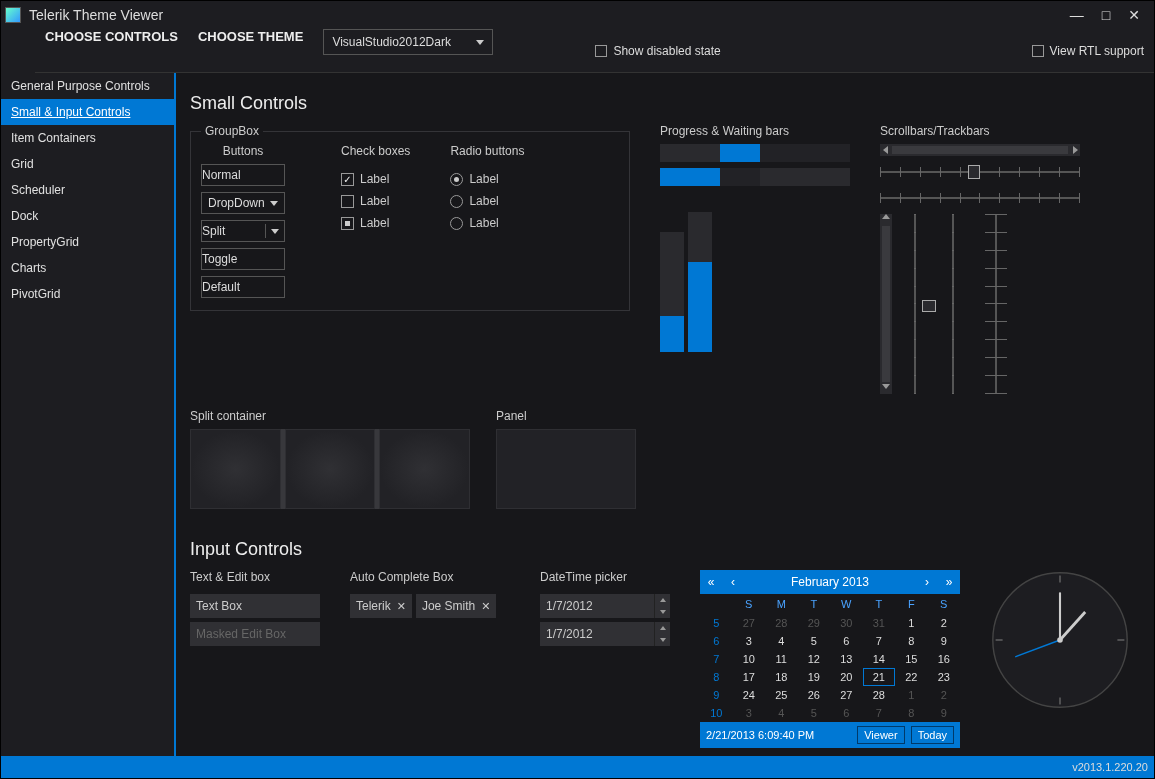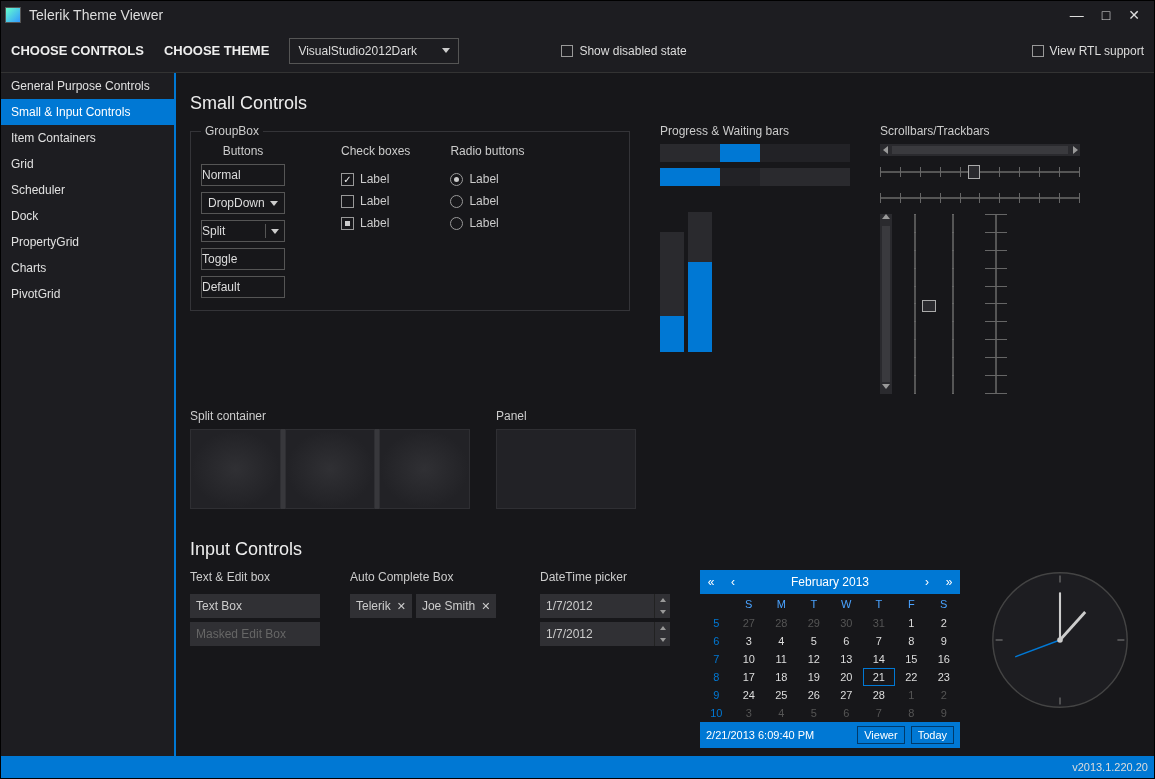--- a/index.html
+++ b/index.html
@@ -5,31 +5,31 @@
 * { box-sizing: border-box; margin: 0; padding: 0; }
 body { font-family: "Segoe UI", Arial, sans-serif; font-size: 12px; background: #1f1f24; color: #ccc; width: 1155px; height: 779px; overflow: hidden; }
 .window { width: 1155px; height: 779px; background: #1d1d21; border: 1px solid #000; display: flex; flex-direction: column; }
 
 .titlebar { height: 28px; background: #1d1d21; display: flex; align-items: center; padding: 0 4px; color: #ccc; }
 .titlebar .appicon { width: 16px; height: 16px; background: linear-gradient(135deg,#6fc,#39f); margin-right: 8px; border: 1px solid #555; }
 .titlebar .title { flex: 1; font-size: 14px; color: #ddd; }
 .titlebar .winbtns { display: flex; gap: 18px; padding-right: 10px; }
 .titlebar .winbtn { color: #ddd; font-size: 14px; cursor: default; }
 
-.toolbar { height: 44px; background: #1d1d21; display: flex; align-items: center; padding: 0 10px; gap: 20px; border-bottom: 1px solid #333; }
+.toolbar { height: 44px; background: #1d1d21; display: flex; padding: 0 10px; gap: 20px; border-bottom: 1px solid #333; margin-left: 34px; }
 .toolbar .lbl { font-weight: 600; font-size: 13px; color: #eee; }
 .dropdown { border: 1px solid #555; height: 26px; line-height: 24px; padding: 0 8px; color: #ddd; min-width: 170px; display: flex; align-items: center; justify-content: space-between; }
 .dropdown .caret { border-left: 4px solid transparent; border-right: 4px solid transparent; border-top: 5px solid #ccc; }
 .checkbox { display: flex; align-items: center; gap: 6px; color: #ddd; padding-left: 12px; }
 .checkbox .box { width: 12px; height: 12px; border: 1px solid #999; display: inline-flex; align-items: center; justify-content: center; font-size: 10px; color: #fff; }
 
 .main { flex: 1; display: flex; overflow: hidden; }
 .sidebar { width: 175px; background: #1d1d21; border-right: 2px solid #0078d4; }
 .sidebar .item { padding: 6px 10px; color: #e0e0e0; font-size: 12px; cursor: default; }
-.sidebar .item.active { background: #0078d4; color: #fff; }
+.sidebar .item.active { background: #0078d4; color: #fff; text-decoration: underline; }
 .content { flex: 1; background: #17171a; padding: 10px 14px; overflow: hidden; position: relative; }
 h1 { font-size: 18px; font-weight: 400; color: #eee; margin: 10px 0 10px 0; }
 h2 { font-size: 18px; font-weight: 400; color: #eee; margin: 20px 0 10px 0; }
 .group-title { font-size: 12px; color: #ccc; margin-bottom: 6px; }
 
 .groupbox { border: 1px solid #343438; padding: 6px 10px 12px 10px; margin-bottom: 10px; }
 .groupbox legend { padding: 0 4px; color: #ccc; font-size: 12px; }
 .row { display: flex; gap: 40px; }
 .col { display: flex; flex-direction: column; }
 .btncol { gap: 6px; align-items: flex-start; min-width: 100px; }

